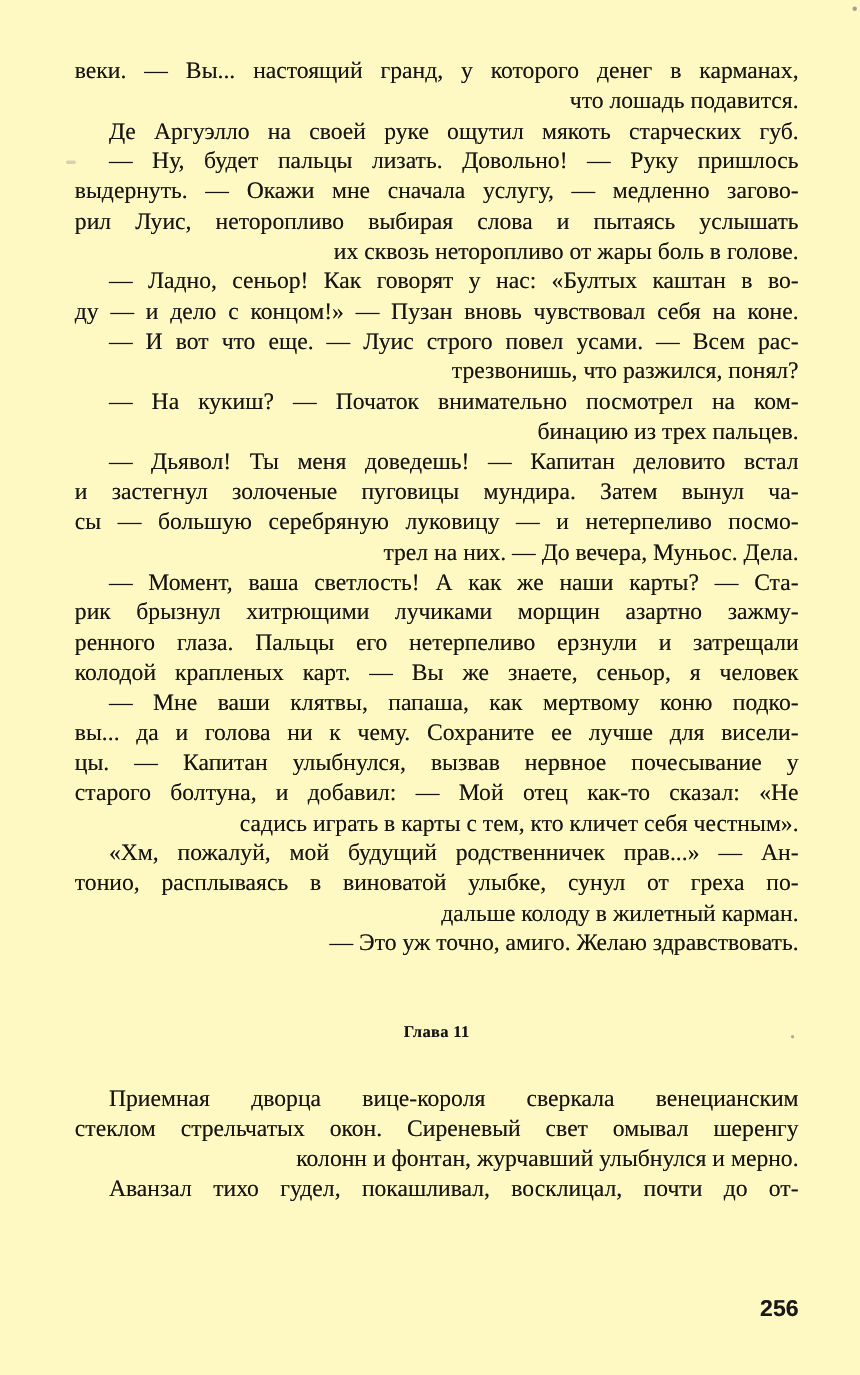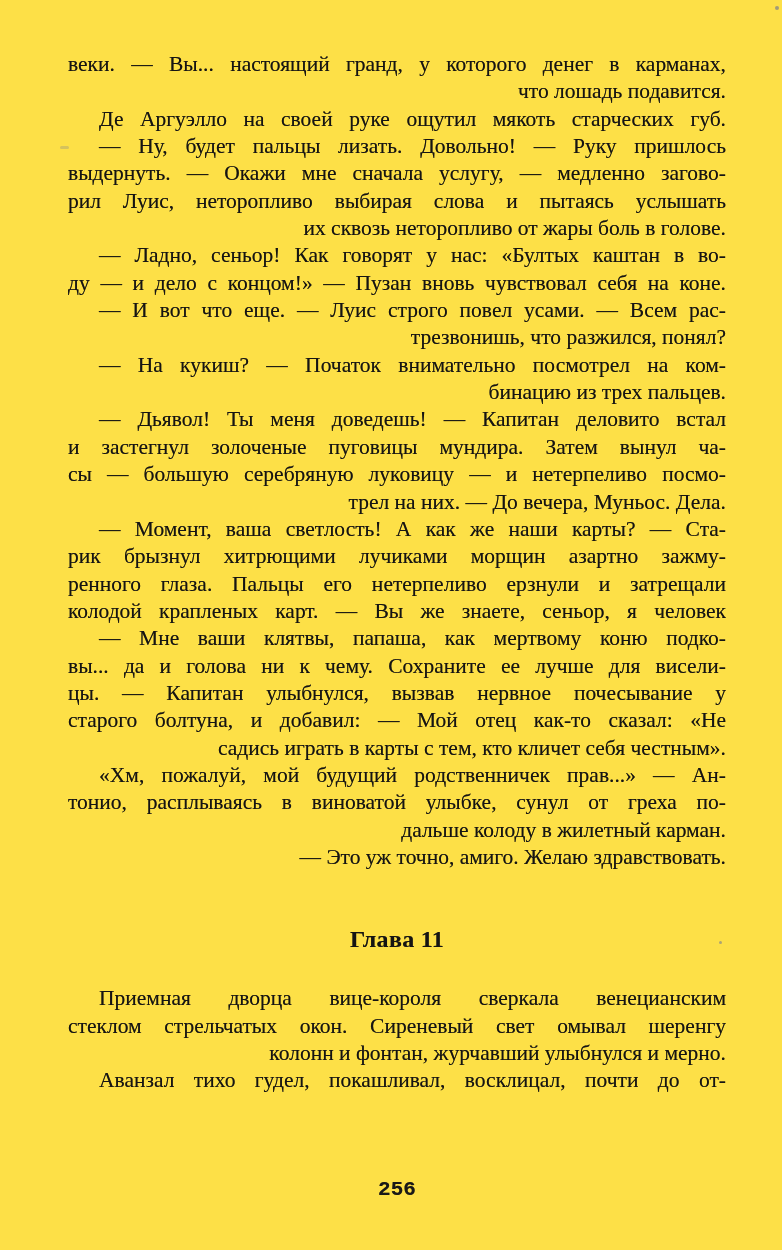--- a/index.html
+++ b/index.html
@@ -9,21 +9,21 @@
   body {
     width: 782px;
     height: 1250px;
     background: #fdfdfc;
     position: relative;
     overflow: hidden;
   }
   .page {
     position: absolute;
     inset: 0;
-    background: #fde047;
+    background: #fef9c3;
   }
   .text-col {
     position: absolute;
     left: 68px;
     top: 51px;
     width: 658px;
     font-family: "Liberation Serif", "DejaVu Serif", serif;
     font-size: 21.5px;
     line-height: 27.35px;
     color: #151413;
@@ -36,33 +36,33 @@
   }
   .line.j {
     text-align: justify;
     text-align-last: justify;
   }
   .line.i {
     text-indent: 31px;
   }
   .chapter-heading {
     font-weight: bold;
-    font-size: 24px;
+    font-size: 15px;
     line-height: 28px;
     text-align: center;
     margin: 54px 0 32px 0;
     letter-spacing: 0.3px;
   }
   .page-number {
     position: absolute;
     left: 68px;
     top: 1176px;
     width: 658px;
-    text-align: center;
-    font-family: Liberation Mono, monospace;
+    text-align: right;
+    font-family: Liberation Sans, sans-serif;
     font-weight: bold;
     font-size: 21px;
     line-height: 28px;
     color: #1a1918;
     text-shadow: 0 0 0.4px rgba(20,18,16,0.5);
   }
   .speck {
     position: absolute;
     background: #8a8a86;
     border-radius: 50%;

